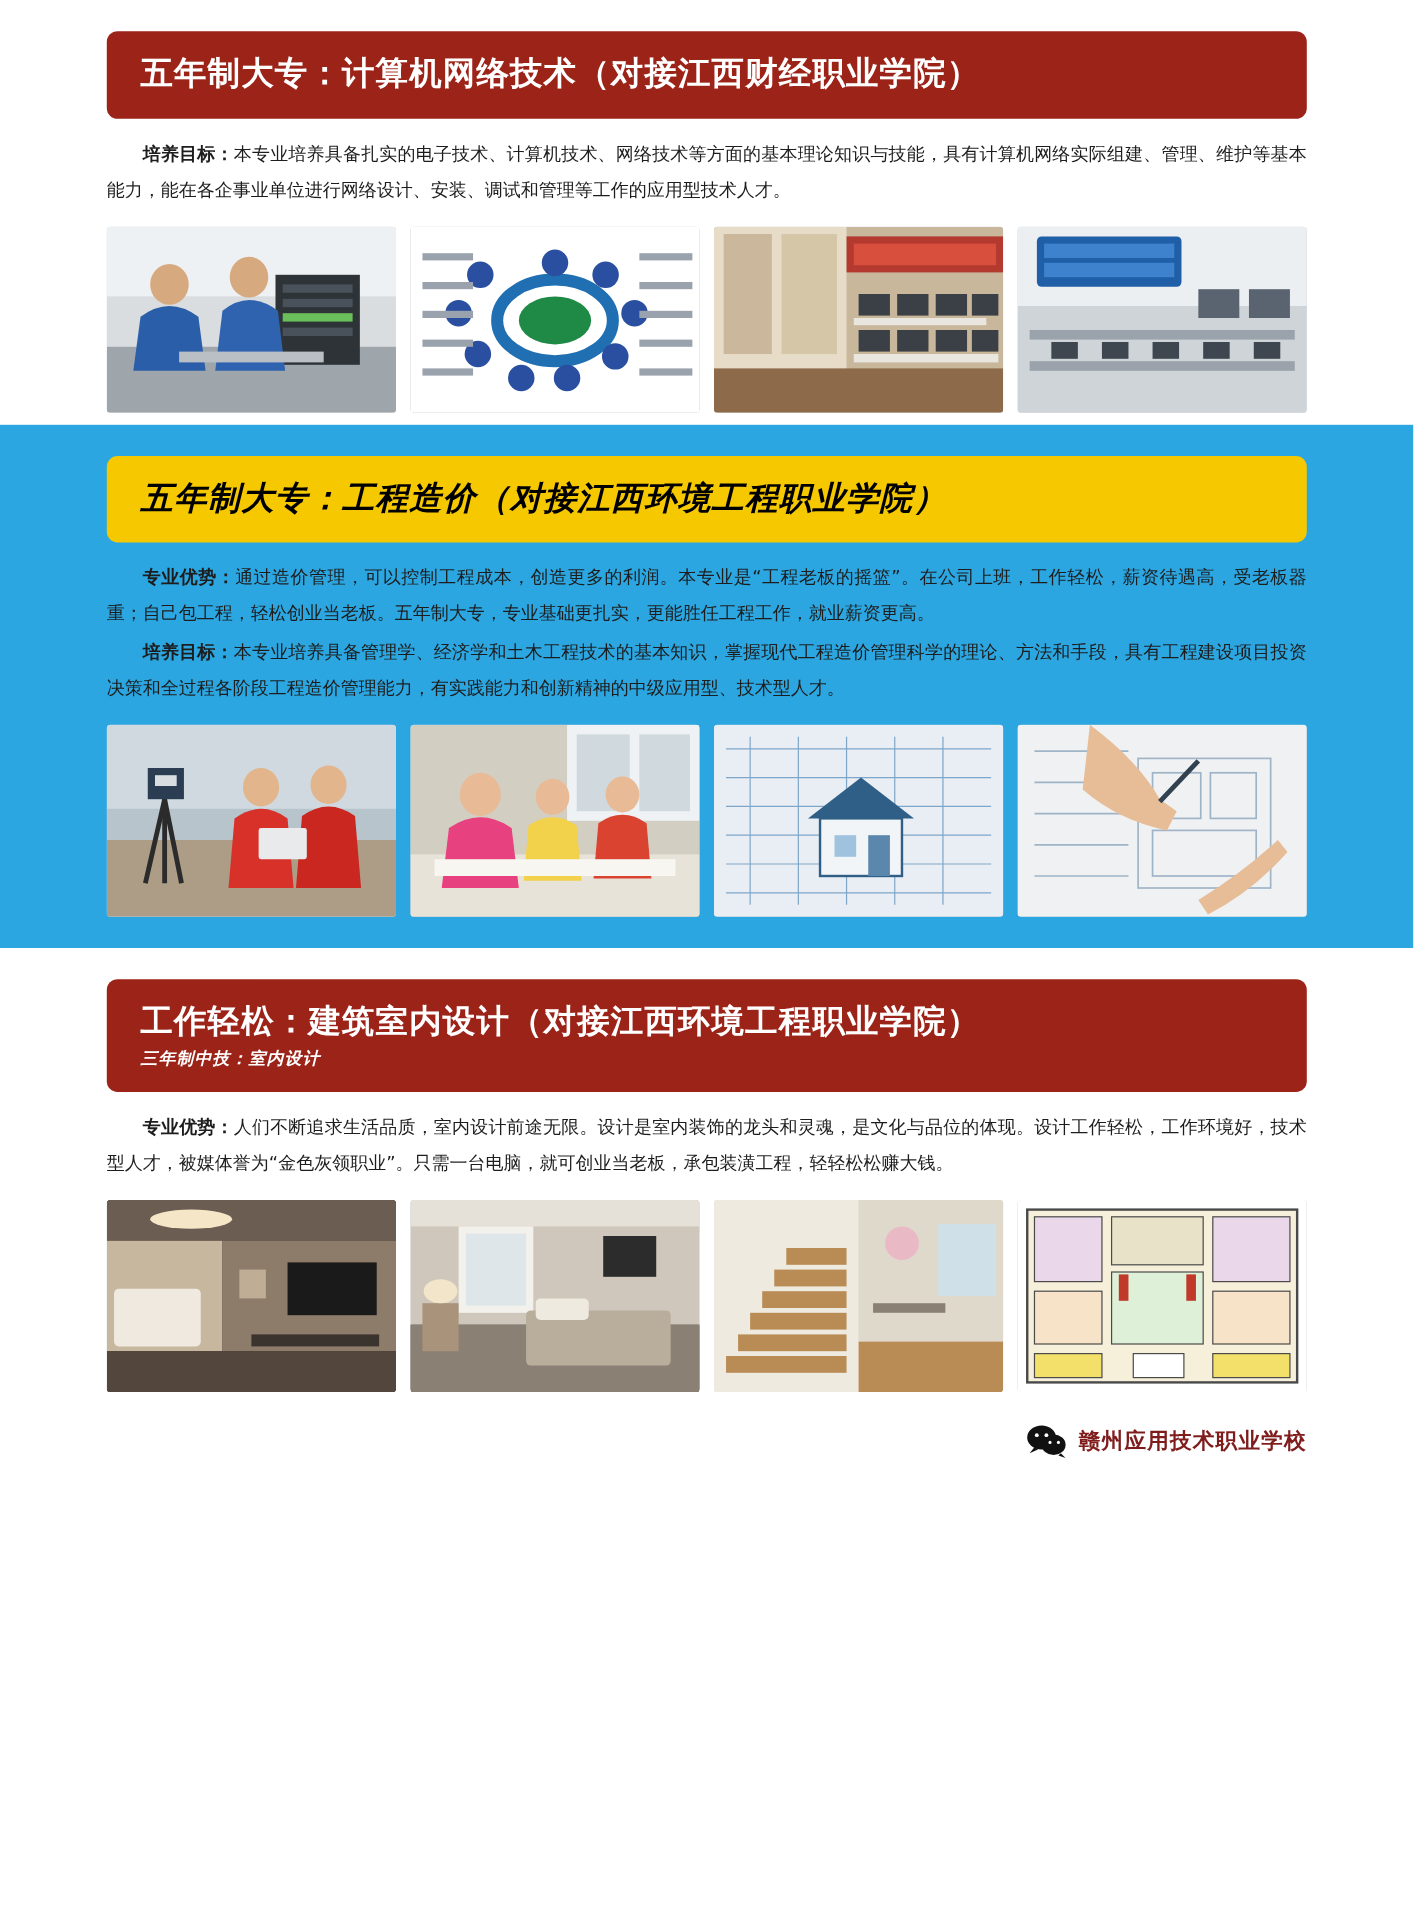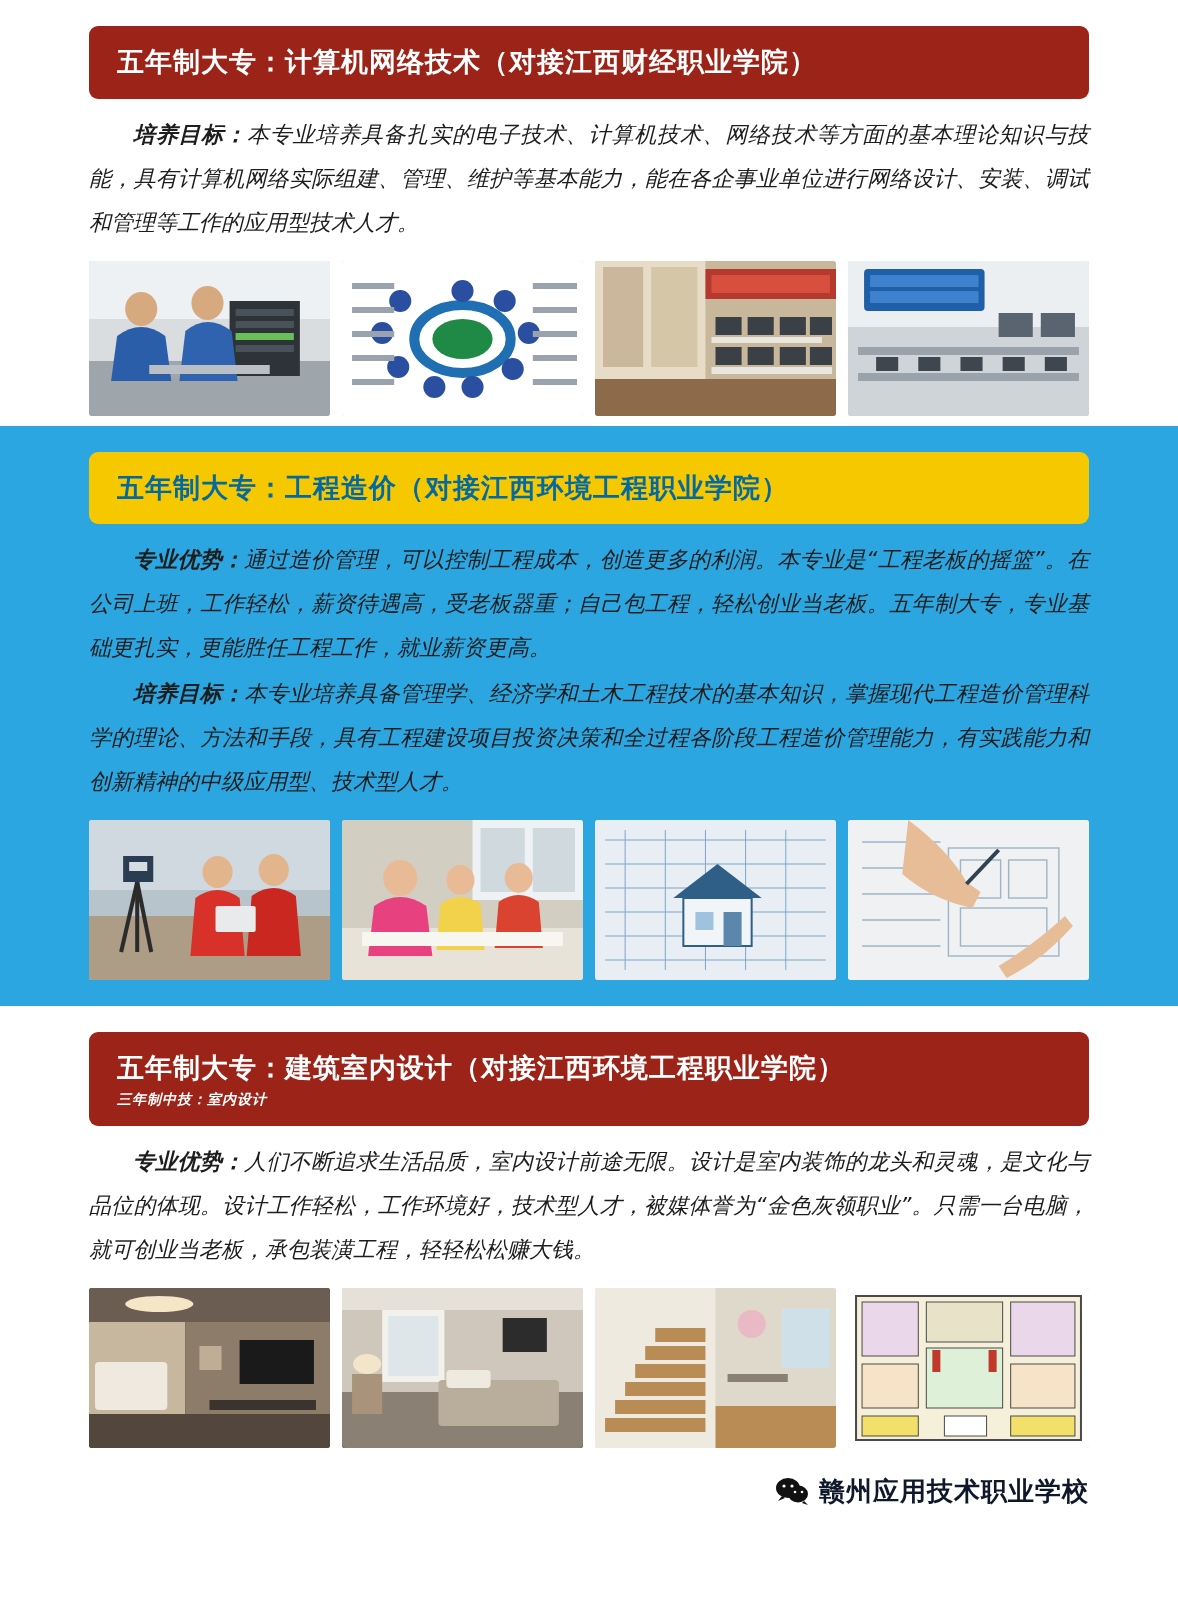--- a/index.html
+++ b/index.html
@@ -25,32 +25,31 @@
   
   .banner{
     border-radius:9px;
     padding:16px 28px;
     box-sizing:border-box;
     font-weight:bold;
     letter-spacing:1px;
     line-height:1.5;
   }
   .banner.red{background:#9b2318;color:#ffffff;}
-  .banner.yellow{background:#f5c800;color:#0369a1;}
+  .banner.yellow{background:#f5c800;color:#000000;font-style:italic;}
   .banner .line{font-size:27px;}
   .banner .line.two{font-size:14px;font-style:italic;}
 
   
   .body-text{
     margin-top:14px;
-    font-size:22px;
+    font-size:15px;
     line-height:2.0;
     text-align:justify;
     color:#1d1d1d;
-    font-style:italic;
   }
   .para{ text-indent:2em; margin:0 0 2px 0;}
   .lead{font-weight:bold;}
 
   
   .photos{
     display:flex;
     gap:12px;
     margin-top:16px;
   }
@@ -75,23 +74,23 @@
     padding-bottom:26px;
   }
   .wechat-badge{
     display:flex;align-items:center;gap:10px;
   }
   .wechat-icon{
     width:34px;height:30px;
     display:flex;align-items:center;justify-content:center;
   }
   .footer-text{
-    font-size:26px;
+    font-size:18px;
     font-weight:bold;
-    color:#0f172a;
+    color:#7f1d1d;
     letter-spacing:1px;
   }
 </style>
 </head>
 <body>
 
 <div class="page">
 
   <div class="section white">
     <div class="inner">
@@ -278,21 +277,21 @@
             <line x1="118" y1="64" x2="150" y2="30" stroke="#31414f" stroke-width="4"></line>
           </svg>
         </div>
       </div>
     </div>
   </div>
 
   <div class="section white">
     <div class="inner">
       <div class="banner red">
-        <div class="line">五年制大专：建筑室内设计（对接江西环境工程职业学院）</div>
+        <div class="line">工作轻松：建筑室内设计（对接江西环境工程职业学院）</div>
         <div class="line two">三年制中技：室内设计</div>
       </div>
 
       <div class="body-text">
         <p class="para"><span class="lead">专业优势：</span><span>人们不断追求生活品质，室内设计前途无限。设计是室内装饰的龙头和灵魂，是文化与品位的体现。设计工作轻松，工作环境好，技术型人才，被媒体誉为“金色灰领职业”。只需一台电脑，就可创业当老板，承包装潢工程，轻轻松松赚大钱。</span></p>
       </div>
 
       <div class="photos tall">
         <div class="photo">
           <svg viewBox="0 0 240 160" preserveAspectRatio="none">

